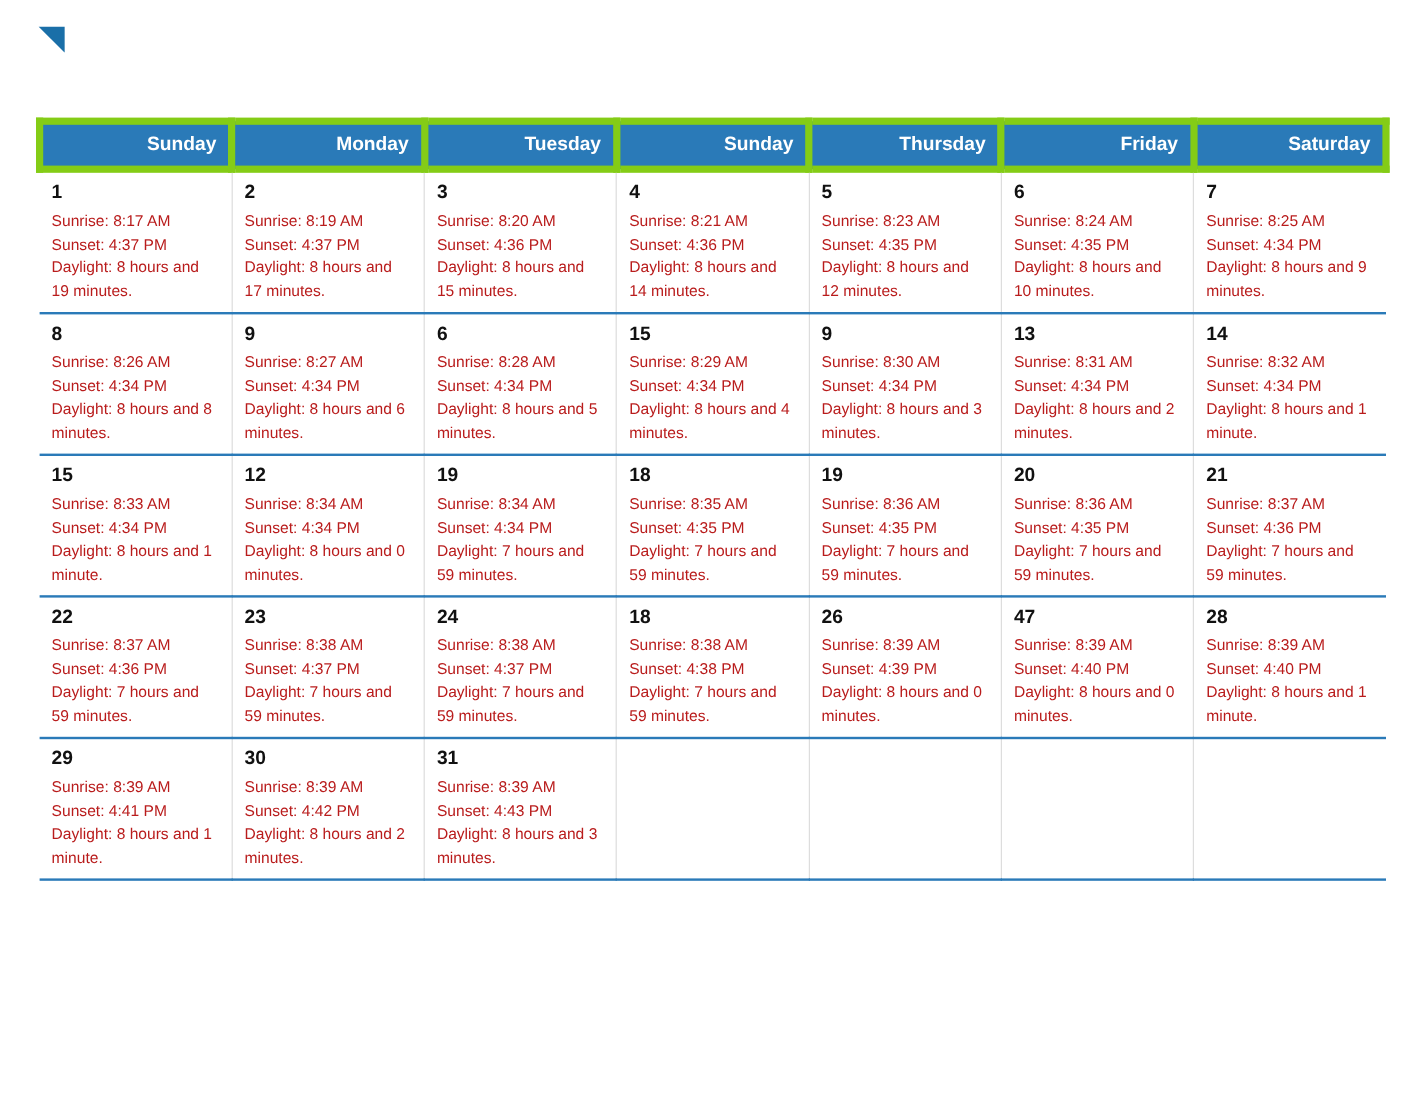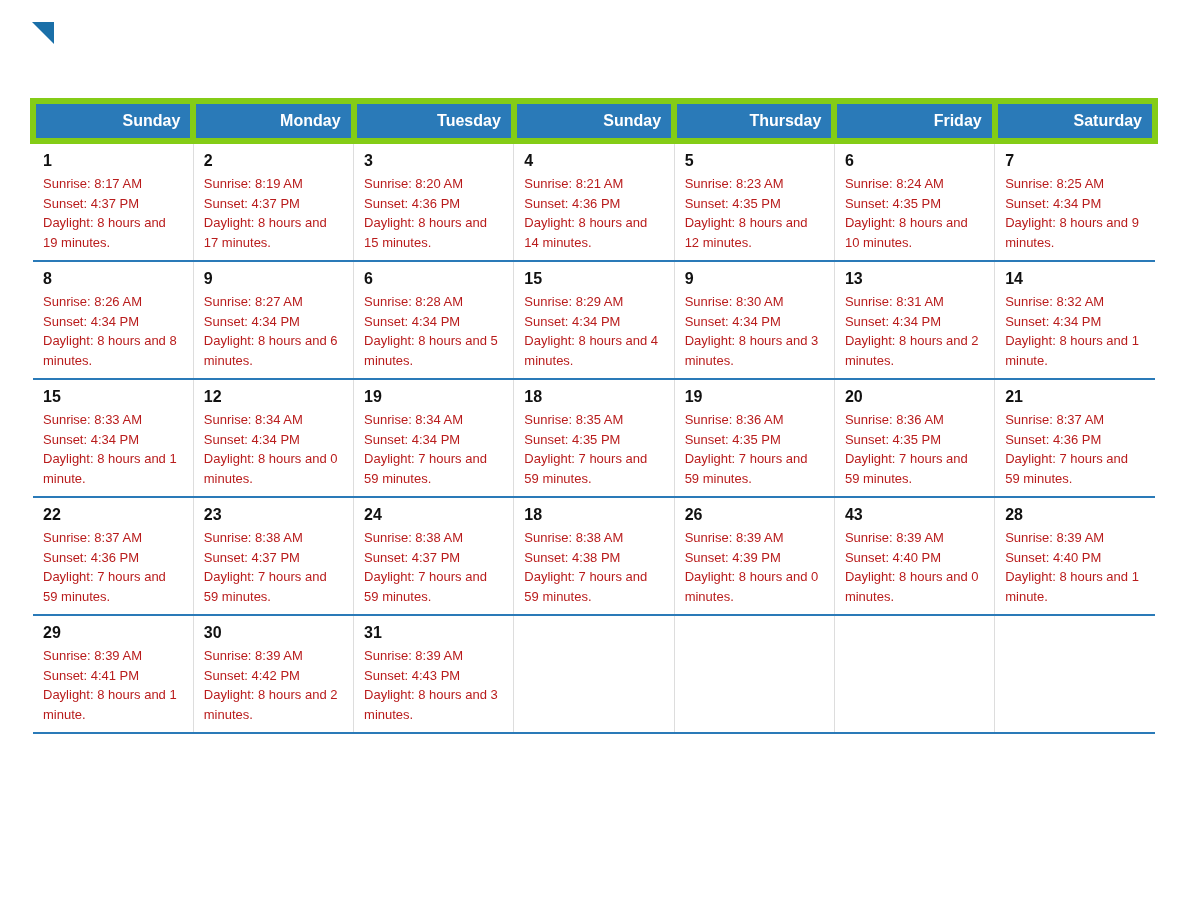--- a/index.html
+++ b/index.html
@@ -223,21 +223,21 @@
       </td>
         <td>
         <span class="day-num">18</span>
         <span class="day-info">Sunrise: 8:38 AM<br>Sunset: 4:38 PM<br>Daylight: 7 hours and 59 minutes.</span>
       </td>
         <td>
         <span class="day-num">26</span>
         <span class="day-info">Sunrise: 8:39 AM<br>Sunset: 4:39 PM<br>Daylight: 8 hours and 0 minutes.</span>
       </td>
         <td>
-        <span class="day-num">43</span>
+        <span class="day-num">47</span>
         <span class="day-info">Sunrise: 8:39 AM<br>Sunset: 4:40 PM<br>Daylight: 8 hours and 0 minutes.</span>
       </td>
         <td>
         <span class="day-num">28</span>
         <span class="day-info">Sunrise: 8:39 AM<br>Sunset: 4:40 PM<br>Daylight: 8 hours and 1 minute.</span>
       </td>
       </tr>
       <tr>
         <td>
         <span class="day-num">29</span>

